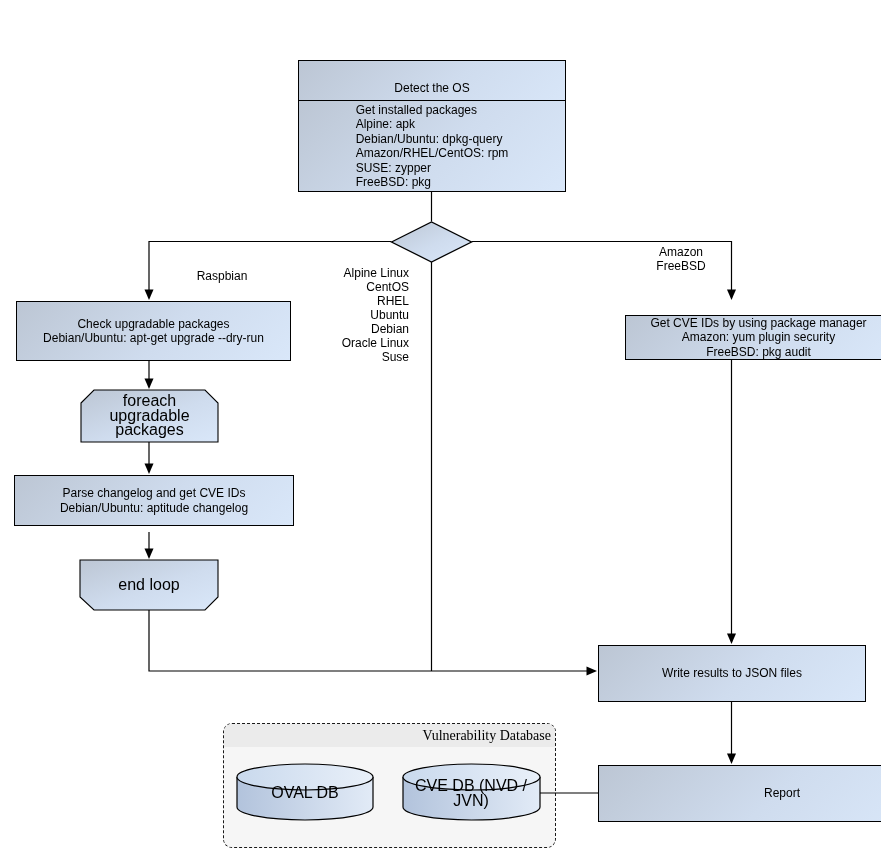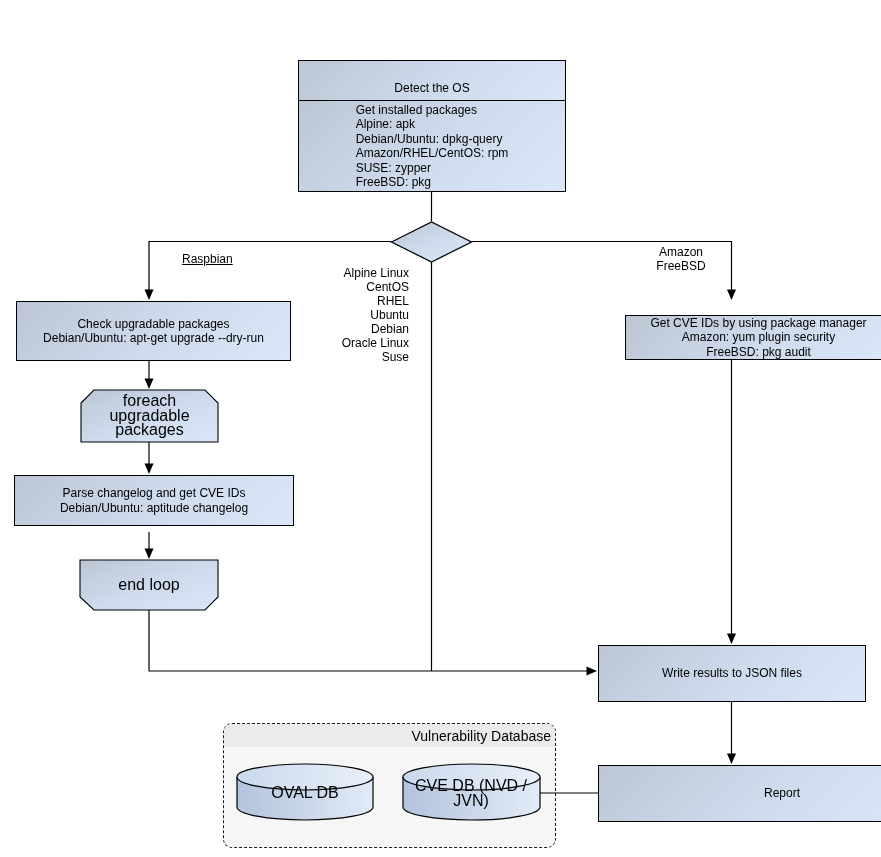--- a/index.html
+++ b/index.html
@@ -22,21 +22,21 @@
     position:absolute;display:flex;align-items:center;justify-content:center;
     font-size:16px;line-height:14.5px;text-align:center;white-space:pre-line;
   }
   
   .edge-label{
     position:absolute;font-size:12px;line-height:14px;white-space:pre-line;
   }
   
   .group{
     position:absolute;left:223px;top:723px;width:333px;height:125px;box-sizing:border-box;
-    border:1.4px dashed #1a1a1a;border-radius:9px;background:#f6f6f6;
+    border:1.4px dashed #1a1a1a;border-radius:9px;background:#f6f6f6;font-family:Liberation Serif, serif;
   }
   .group-header{
     height:23px;background:#ebebeb;border-radius:8px 8px 0 0;
     display:flex;align-items:center;justify-content:flex-end;
     padding-right:4px;font-size:14px;
   }
 </style>
 </head>
 <body>
 
@@ -136,21 +136,21 @@
 
   <div class="shape-label" style="left:81px;top:390px;width:137px;height:52px;">foreach
 upgradable  packages</div>
 
   <div class="shape-label" style="left:80px;top:560px;width:138px;height:50px;">end loop</div>
 
   <div class="shape-label" style="left:237px;top:780px;width:136px;height:27px;">OVAL DB</div>
 
   <div class="shape-label" style="left:402px;top:780px;width:138px;height:27px;">CVE DB (NVD / JVN)</div>
 
-  <div class="edge-label" style="left:182px;top:252px;width:80px;text-align:left;text-decoration:underline;">Raspbian</div>
+  <div class="edge-label" style="left:182px;top:269px;width:80px;text-align:center;">Raspbian</div>
 
   <div class="edge-label" style="left:641px;top:245px;width:80px;text-align:center;">Amazon
 FreeBSD</div>
 
   <div class="edge-label" style="right:472px;top:266px;text-align:right;">Alpine Linux
 CentOS
 RHEL
 Ubuntu
 Debian
 Oracle Linux

